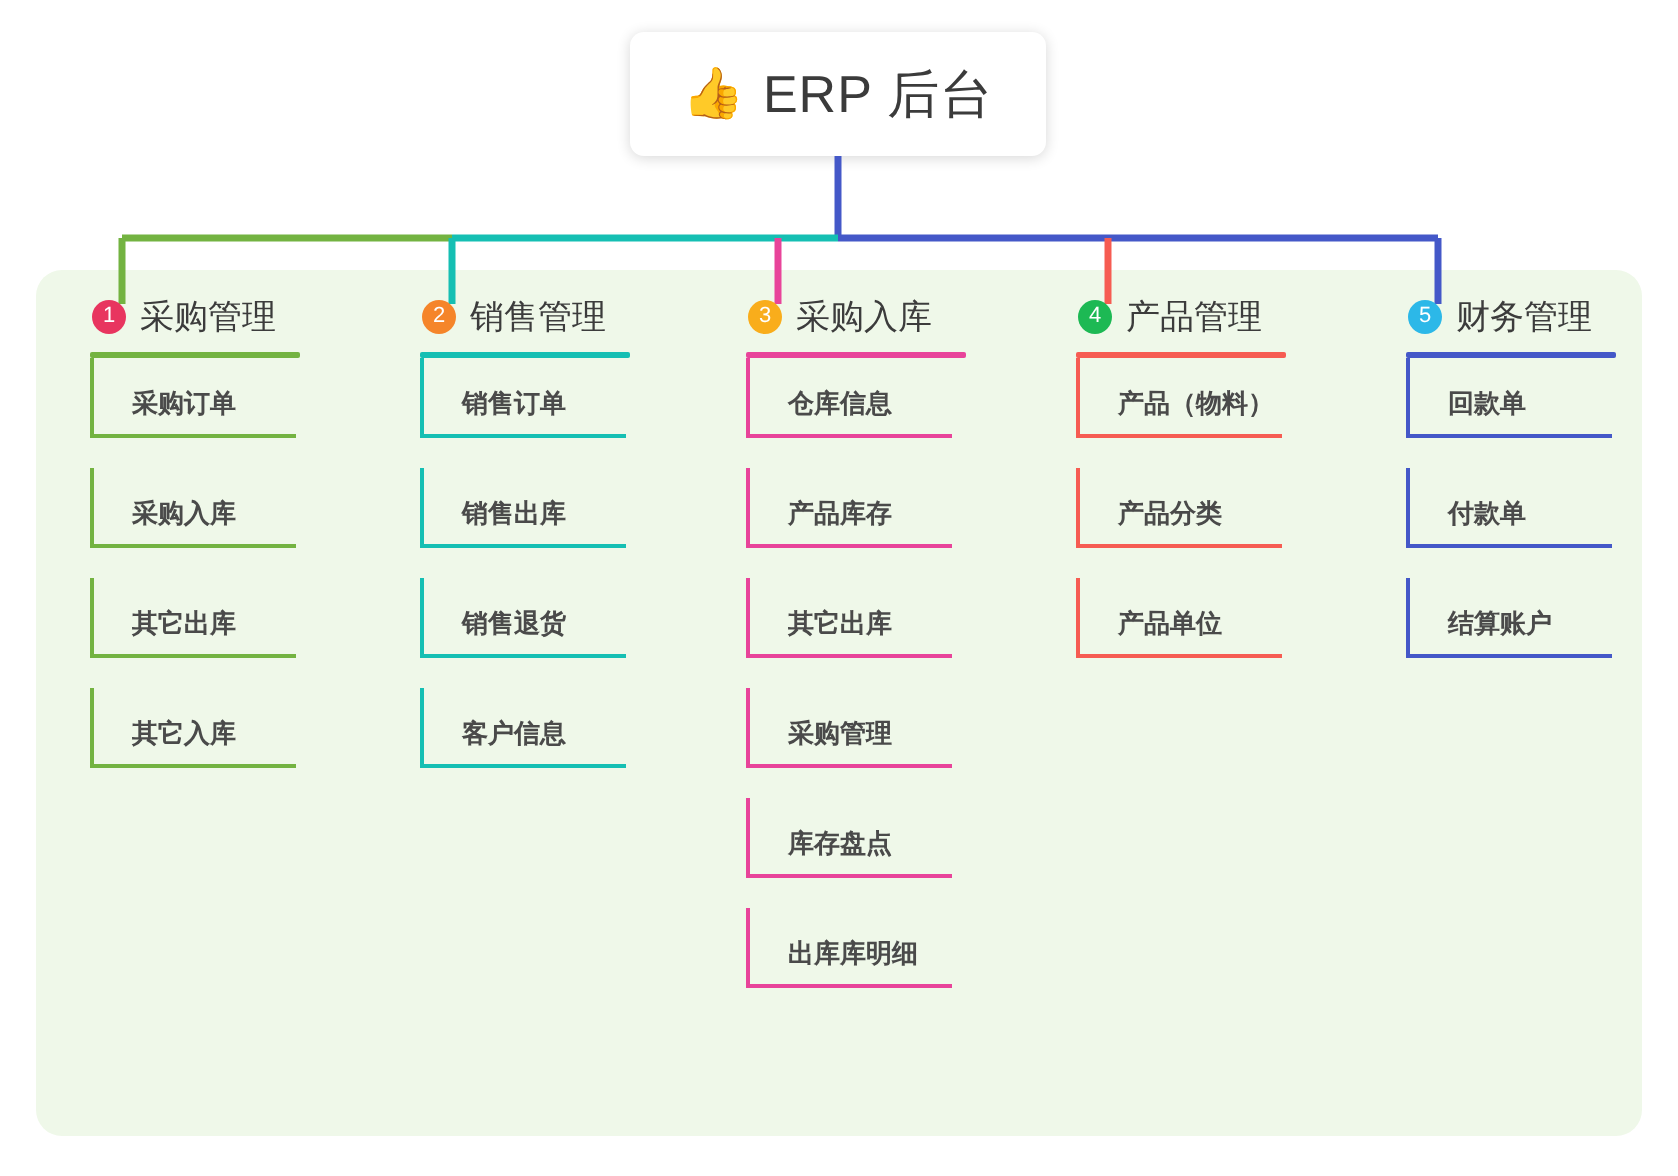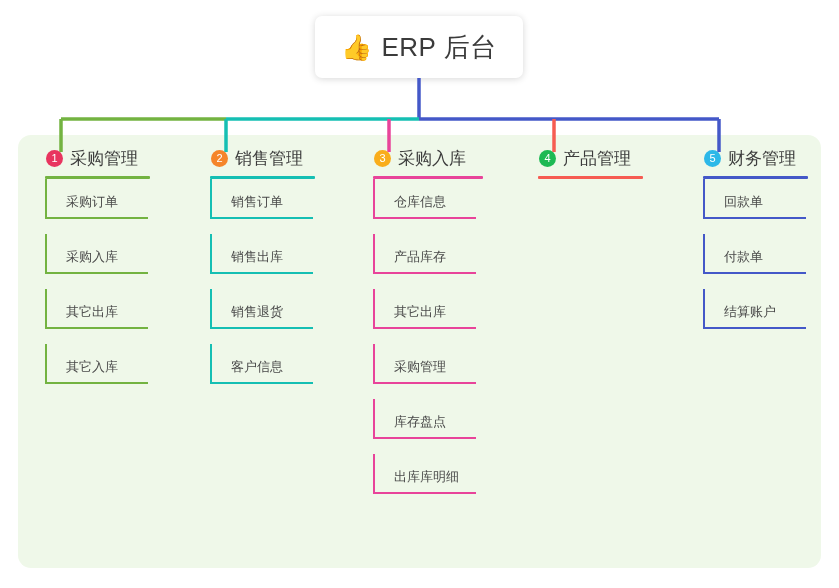--- a/index.html
+++ b/index.html
@@ -97,20 +97,21 @@
   }
   .col-rule {
     height: 3px;
     margin-top: 6px;
     border-radius: 1px;
   }
 
   .items {
     position: relative;
     margin-top: 0;
+    font-weight: bold;
   }
   .item {
     position: relative;
     height: 55px;
     box-sizing: border-box;
   }
   .item-label {
     position: absolute;
     left: 26px;
     top: 14px;
@@ -252,20 +253,37 @@
           <div class="item-rule" style="background: rgb(232, 68, 154);"></div>
         </div>
       </div>
     </div>
     <div class="column" style="left: 533px;">
       <div class="col-head">
         <span class="badge" style="background: rgb(29, 185, 84);">4</span>
         <span class="col-title">产品管理</span>
       </div>
       <div class="col-rule" style="background: rgb(246, 92, 82); width: 105px; margin-left: 5px;"></div>
+      <div class="items">
+        <div class="item">
+          <div class="item-spine" style="background: rgb(246, 92, 82);"></div>
+          <div class="item-label">产品（物料）</div>
+          <div class="item-rule" style="background: rgb(246, 92, 82);"></div>
+        </div>
+        <div class="item">
+          <div class="item-spine" style="background: rgb(246, 92, 82);"></div>
+          <div class="item-label">产品分类</div>
+          <div class="item-rule" style="background: rgb(246, 92, 82);"></div>
+        </div>
+        <div class="item">
+          <div class="item-spine" style="background: rgb(246, 92, 82);"></div>
+          <div class="item-label">产品单位</div>
+          <div class="item-rule" style="background: rgb(246, 92, 82);"></div>
+        </div>
+      </div>
     </div>
     <div class="column" style="left: 698px;">
       <div class="col-head">
         <span class="badge" style="background: rgb(44, 184, 232);">5</span>
         <span class="col-title">财务管理</span>
       </div>
       <div class="col-rule" style="background: rgb(68, 88, 200); width: 105px; margin-left: 5px;"></div>
       <div class="items">
         <div class="item">
           <div class="item-spine" style="background: rgb(68, 88, 200);"></div>

